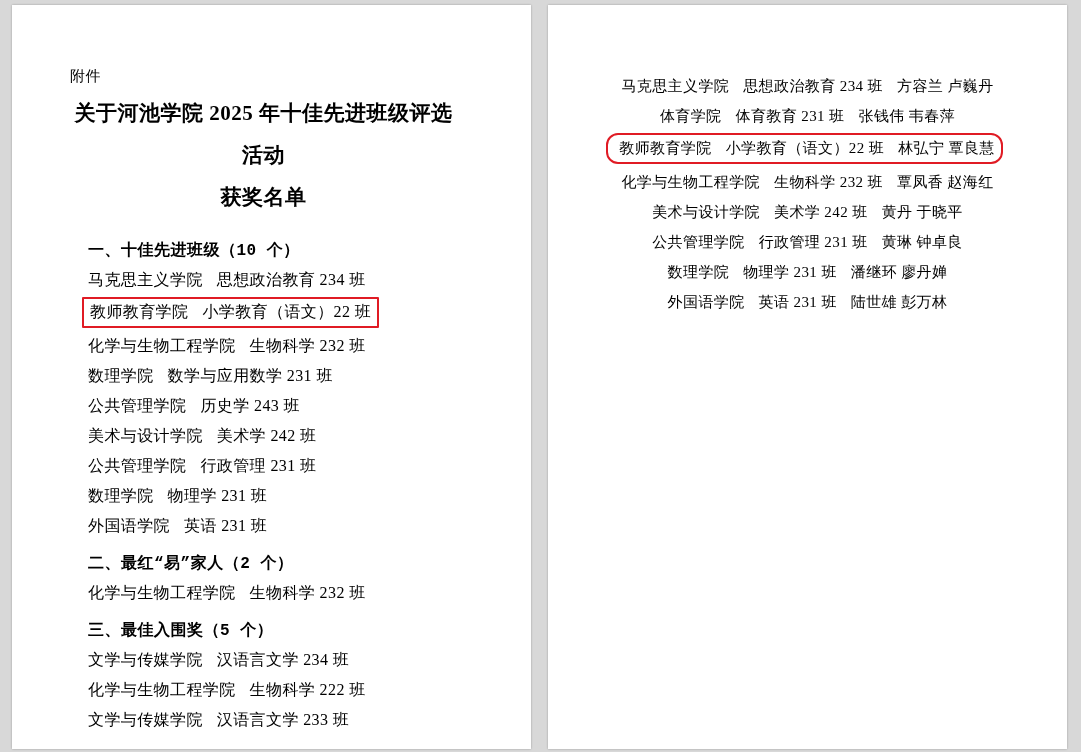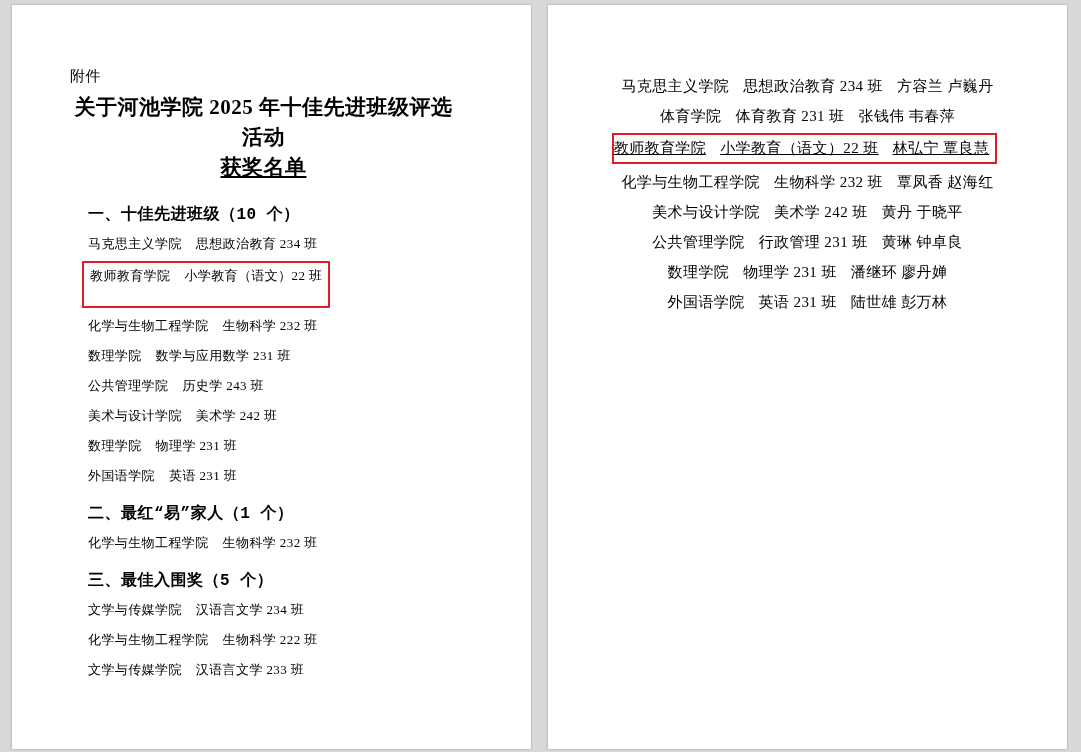--- a/index.html
+++ b/index.html
@@ -42,53 +42,52 @@
   .attach-label {
     font-size: 15px;
     color: #000;
     margin: 0 0 6px 4px;
     letter-spacing: 0.5px;
   }
   .doc-title {
     text-align: center;
     font-size: 21px;
     font-weight: bold;
-    line-height: 30px;
+    line-height: 42px;
     letter-spacing: 0.5px;
     margin: 4px 16px 2px 0;
   }
   .doc-title .line2 {
     display: block;
-    text-decoration: underline;
   }
   .section-head {
     font-size: 16px;
     font-weight: bold;
     margin: 22px 0 4px 22px;
     letter-spacing: 0.5px;
     font-family: Liberation Mono, monospace;
   }
   .section-head.tight {
     margin-top: 12px;
   }
   .entry {
-    font-size: 13px;
+    font-size: 16px;
     line-height: 30px;
     margin-left: 22px;
     letter-spacing: 0.4px;
     white-space: nowrap;
   }
   .entry .gap {
     display: inline-block;
     width: 14px;
   }
   .entry.highlight {
     display: inline-block;
     border: 2px solid #e01b24;
-    padding: 0px 6px 17px 6px;
+    padding: 0px 6px 1px 6px;
     margin-left: 16px;
     line-height: 26px;
     border-radius: 1px;
   }
   .highlight-wrap {
     margin: 2px 0 3px 0;
     line-height: 1;
   }
   .right-list {
     margin-top: 4px;
@@ -100,25 +99,24 @@
     letter-spacing: 0.4px;
     white-space: nowrap;
   }
   .right-entry .gap {
     display: inline-block;
     width: 14px;
   }
   .right-entry.highlight {
     display: inline-block;
     border: 2px solid #e01b24;
-    padding: 0px 6px 1px 0;
+    padding: 0px 6px 1px 11px;
     margin-left: -6px;
     line-height: 26px;
-    border-radius: 0;
-    text-decoration: underline;
+    border-radius: 12px;
   }
 </style>
 </head>
 <body>
 
 <div class="workspace">
 
   <div class="page page-left">
     <div class="attach-label">附件</div>
     <div class="doc-title">
@@ -127,25 +125,26 @@
     </div>
 
     <div class="section-head">一、十佳先进班级（10 个）</div>
     <div id="left-s1">
         <div class="entry"><span>马克思主义学院</span><span class="gap"></span><span>思想政治教育 234 班</span></div>
         <div class="highlight-wrap"><div class="entry highlight"><span>教师教育学院</span><span class="gap"></span><span>小学教育（语文）22 班</span></div></div>
         <div class="entry"><span>化学与生物工程学院</span><span class="gap"></span><span>生物科学 232 班</span></div>
         <div class="entry"><span>数理学院</span><span class="gap"></span><span>数学与应用数学 231 班</span></div>
         <div class="entry"><span>公共管理学院</span><span class="gap"></span><span>历史学 243 班</span></div>
         <div class="entry"><span>美术与设计学院</span><span class="gap"></span><span>美术学 242 班</span></div>
+        <div class="entry"><span>公共管理学院</span><span class="gap"></span><span>行政管理 231 班</span></div>
         <div class="entry"><span>数理学院</span><span class="gap"></span><span>物理学 231 班</span></div>
         <div class="entry"><span>外国语学院</span><span class="gap"></span><span>英语 231 班</span></div>
       </div>
 
-    <div class="section-head tight">二、最红“易”家人（1 个）</div>
+    <div class="section-head tight">二、最红“易”家人（2 个）</div>
     <div id="left-s2">
         <div class="entry"><span>化学与生物工程学院</span><span class="gap"></span><span>生物科学 232 班</span></div>
       </div>
 
     <div class="section-head tight">三、最佳入围奖（5 个）</div>
     <div id="left-s3">
         <div class="entry"><span>文学与传媒学院</span><span class="gap"></span><span>汉语言文学 234 班</span></div>
         <div class="entry"><span>化学与生物工程学院</span><span class="gap"></span><span>生物科学 222 班</span></div>
         <div class="entry"><span>文学与传媒学院</span><span class="gap"></span><span>汉语言文学 233 班</span></div>
       </div>

